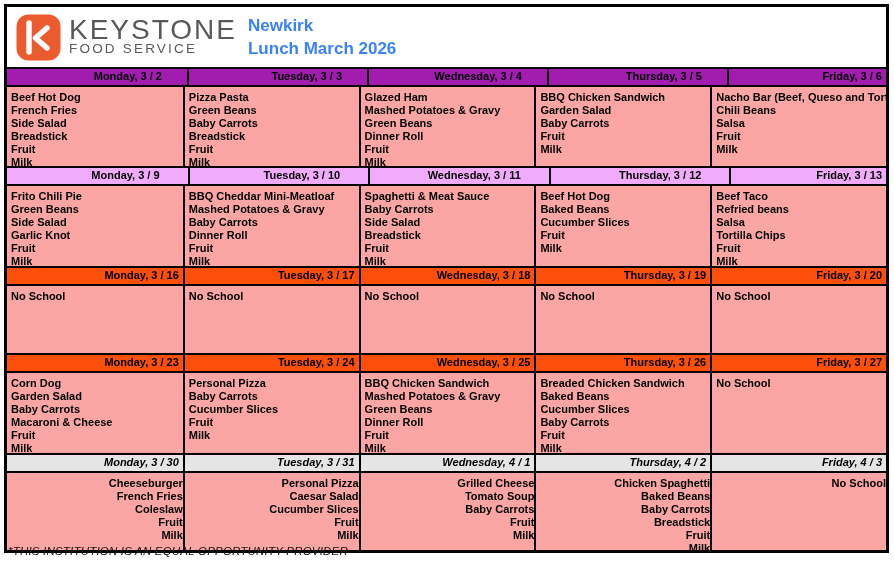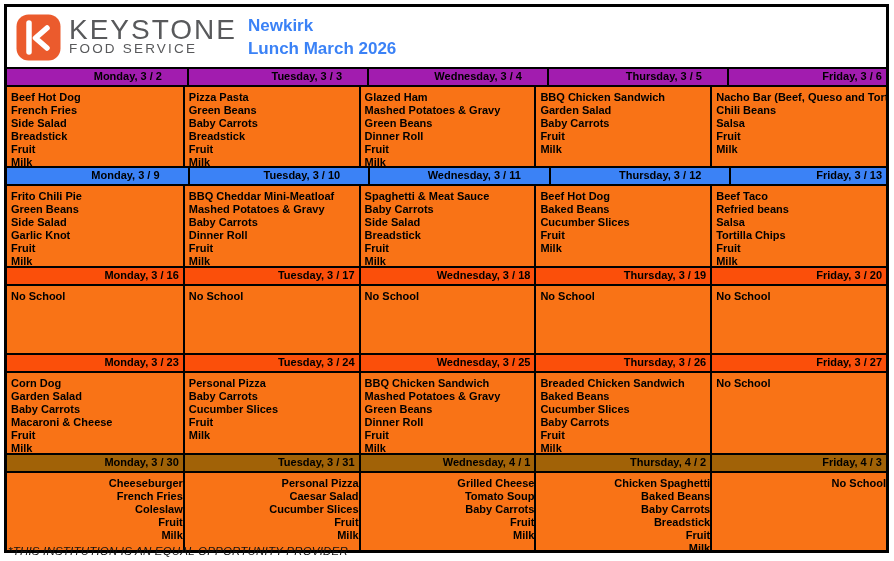--- a/index.html
+++ b/index.html
@@ -78,21 +78,21 @@
     color: #000;
     text-align: right;
     border-left: 2px solid #000;
     overflow: hidden;
     white-space: nowrap;
   }
   .band-cell:first-child { border-left: none; }
   .menu-row {
     display: grid;
     grid-template-columns: repeat(5, 1fr);
-    background: #f97316;
+    background: #fca5a5;
   }
   .menu-cell {
     border-left: 2px solid #000;
     padding: 4px 0 0 4px;
     overflow: hidden;
   }
   .menu-cell:first-child { border-left: none; }
   .menu-line {
     font-size: 11px;
     font-weight: bold;
@@ -174,21 +174,21 @@
           <div class="menu-line">Milk</div>
         </div>
         <div class="menu-cell">
           <div class="menu-line">Nacho Bar (Beef, Queso and Tortill</div>
           <div class="menu-line">Chili Beans</div>
           <div class="menu-line">Salsa</div>
           <div class="menu-line">Fruit</div>
           <div class="menu-line">Milk</div>
         </div>
       </div>
-      <div class="band-row" style="background: #3b82f6; gap: 24px;">
+      <div class="band-row" style="background: #f0abfc; gap: 24px;">
         <div class="band-cell">Monday, 3 / 9</div>
         <div class="band-cell">Tuesday, 3 / 10</div>
         <div class="band-cell">Wednesday, 3 / 11</div>
         <div class="band-cell">Thursday, 3 / 12</div>
         <div class="band-cell">Friday, 3 / 13</div>
       </div>
       <div class="menu-row" style="height: 80px;">
         <div class="menu-cell">
           <div class="menu-line">Frito Chili Pie</div>
           <div class="menu-line">Green Beans</div>
@@ -289,21 +289,21 @@
           <div class="menu-line">Baked Beans</div>
           <div class="menu-line">Cucumber Slices</div>
           <div class="menu-line">Baby Carrots</div>
           <div class="menu-line">Fruit</div>
           <div class="menu-line">Milk</div>
         </div>
         <div class="menu-cell">
           <div class="menu-line">No School</div>
         </div>
       </div>
-      <div class="band-row" style="background: #a16207;">
+      <div class="band-row" style="background: #e5e5e5; font-style: italic;">
         <div class="band-cell">Monday, 3 / 30</div>
         <div class="band-cell">Tuesday, 3 / 31</div>
         <div class="band-cell">Wednesday, 4 / 1</div>
         <div class="band-cell">Thursday, 4 / 2</div>
         <div class="band-cell">Friday, 4 / 3</div>
       </div>
       <div class="menu-row" style="height: 77px; text-align: right;">
         <div class="menu-cell">
           <div class="menu-line">Cheeseburger</div>
           <div class="menu-line">French Fries</div>

